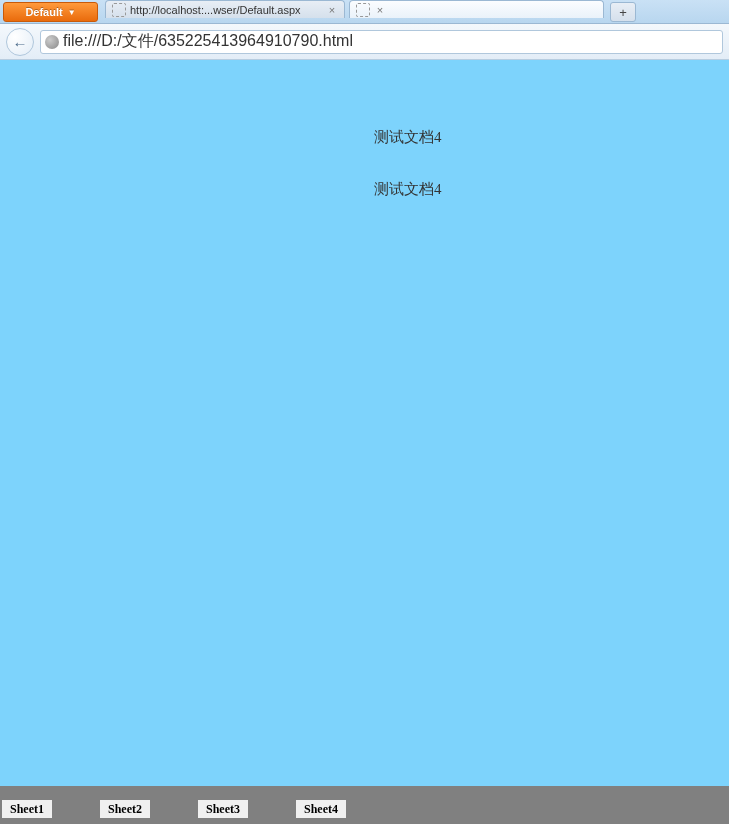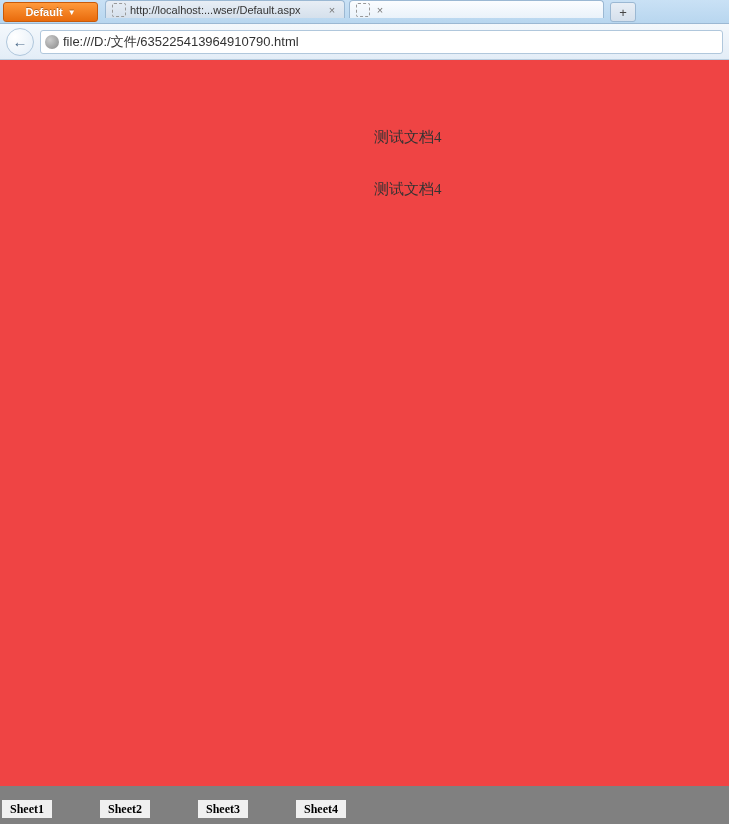--- a/index.html
+++ b/index.html
@@ -127,29 +127,29 @@
       width: 14px;
       height: 14px;
       border-radius: 50%;
       background: radial-gradient(circle at 35% 35%, #ccc, #888);
       flex-shrink: 0;
     }
     .urlbar input {
       flex: 1;
       border: none;
       outline: none;
-      font-size: 13px;
+      font-size: 16px;
       color: #333;
       background: transparent;
     }
     
     
     .content {
       height: calc(824px - 24px - 36px - 38px);
-      background: #ef4444;
+      background: #7dd3fc;
       position: relative;
       overflow: hidden;
     }
     .doc-title {
       position: absolute;
       left: 374px;
       top: 68px;
       font-size: 15px;
       color: #333;
       font-family: SimSun, serif;

